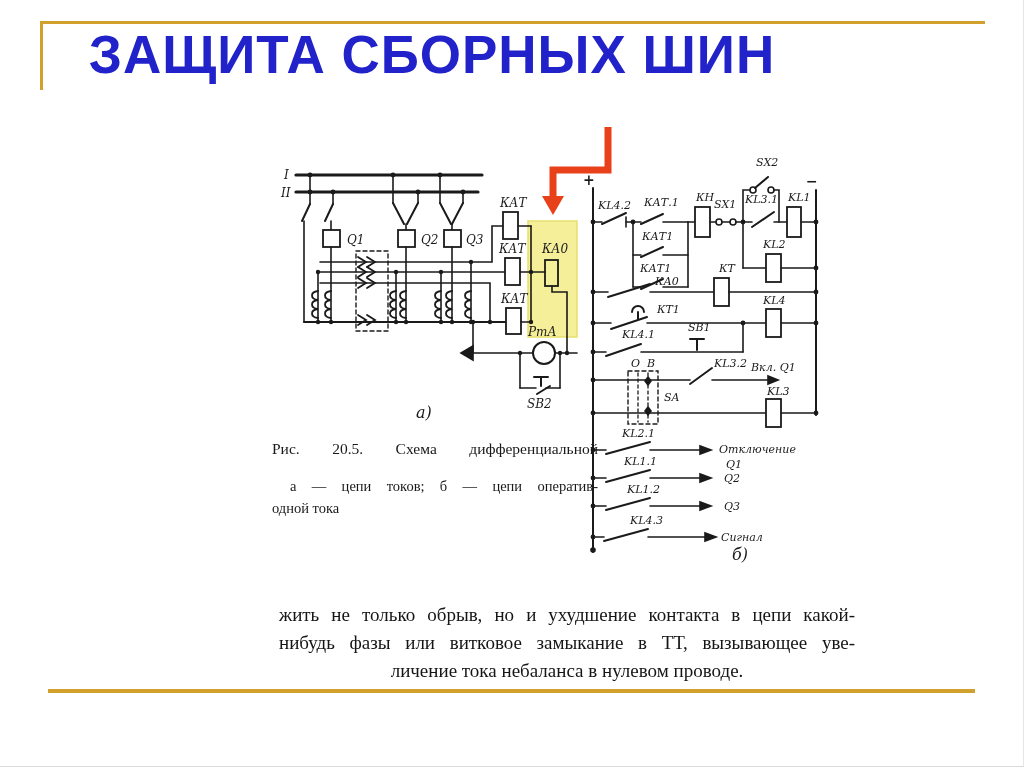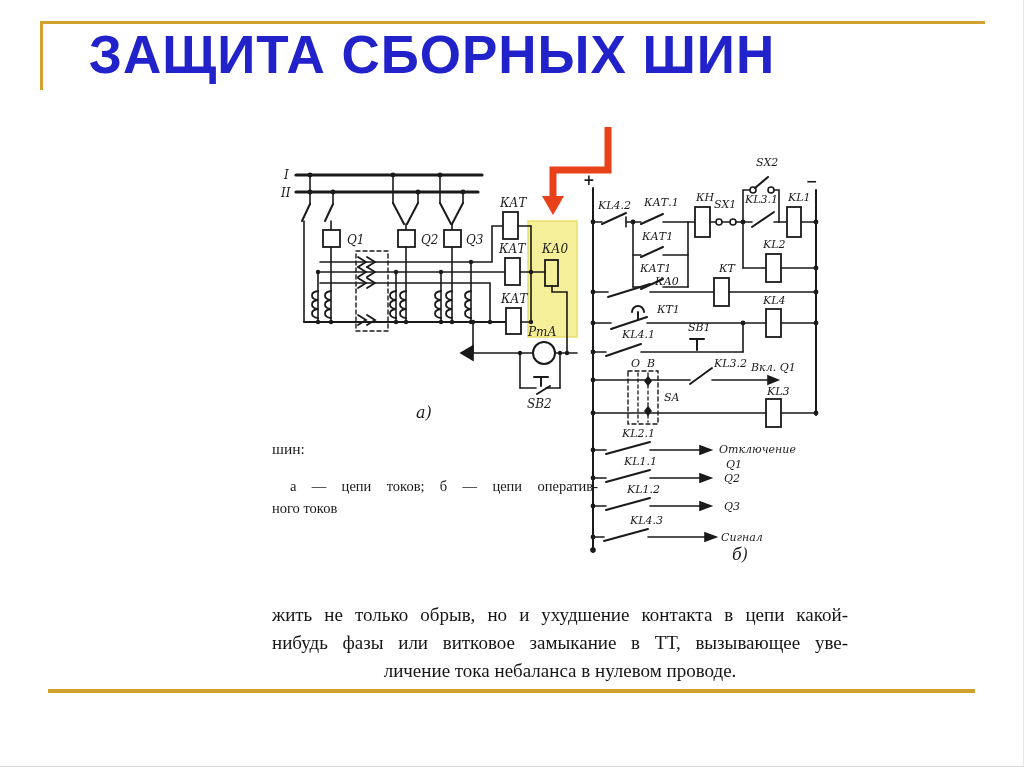--- a/index.html
+++ b/index.html
@@ -25,21 +25,21 @@
   .lbl-sign{font:14px "DejaVu Serif", serif;fill:#1a1a1a;font-weight:bold;}
   #caption{
     position:absolute;left:272px;top:436px;width:326px;
     font-size:15.5px;line-height:25.5px;color:#191919;
   }
   .cap-line{text-align:justify;text-align-last:justify;}
   .cap-line-last{text-align:left;}
   #caption .legend{font-size:14.5px;line-height:22px;margin-top:13px;}
   #caption .legend .ind{padding-left:18px;text-align:justify;text-align-last:justify;}
   #paragraph{
-    position:absolute;left:272px;top:601px;width:576px;
+    position:absolute;left:279px;top:601px;width:576px;
     font-size:19px;line-height:28px;color:#161616;
   }
   .par-line{text-align:justify;text-align-last:justify;}
   .par-line-last{text-align:center;}
 </style>
 </head>
 <body>
 
 <div class="gold" id="frame-top"></div>
 <div class="gold" id="frame-left"></div>
@@ -333,24 +333,24 @@
     <text x="732" y="560" class="lbl-lg">б)</text>
   </g>
 
   <g>
     <polyline points="608,127 608,170 553,170 553,198" stroke="#e84018" stroke-width="7" fill="none"></polyline>
     <polygon points="542,196 564,196 553,215" fill="#e84018"></polygon>
   </g>
 </svg>
 
 <div id="caption">
-  <div class="cap-line-last">шин:</div>
+  <div class="cap-line">Рис. 20.5. Схема дифференциальной</div>
   <div class="legend">
     <div class="ind">а — цепи токов; б — цепи оператив-</div>
-    <div>ного токов</div>
+    <div>одной тока</div>
   </div>
 </div>
 
 <div id="paragraph">
   <div class="par-line">жить не только обрыв, но и ухудшение контакта в цепи какой-</div>
   <div class="par-line">нибудь фазы или витковое замыкание в ТТ, вызывающее уве-</div>
   <div class="par-line-last">личение тока небаланса в нулевом проводе.</div>
 </div>
 
 </body></html>

